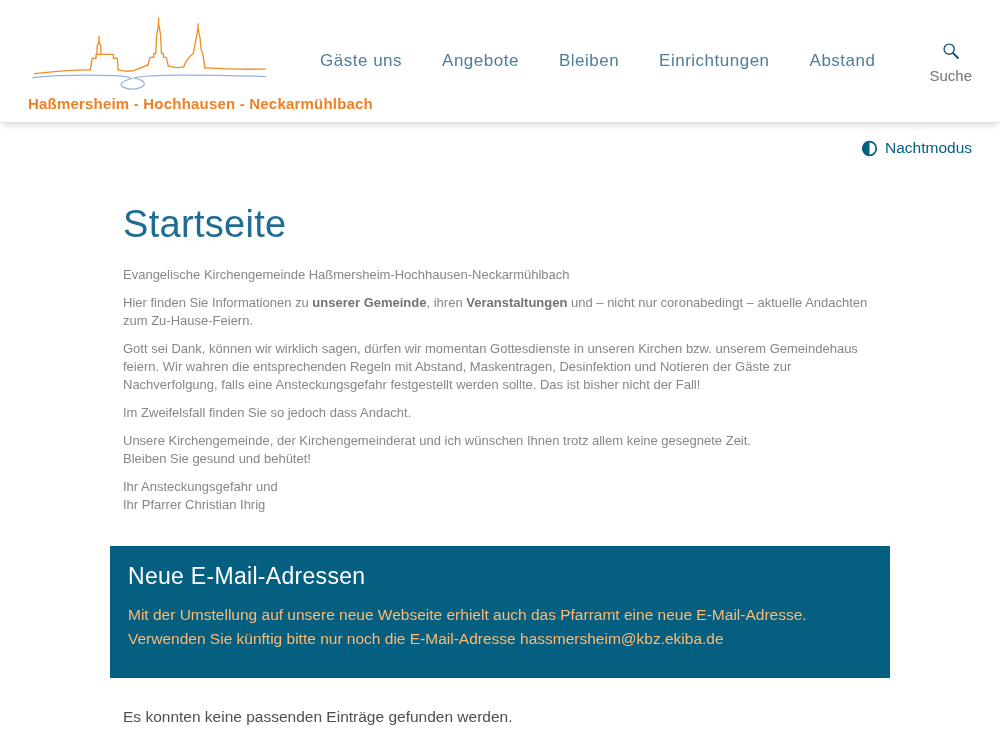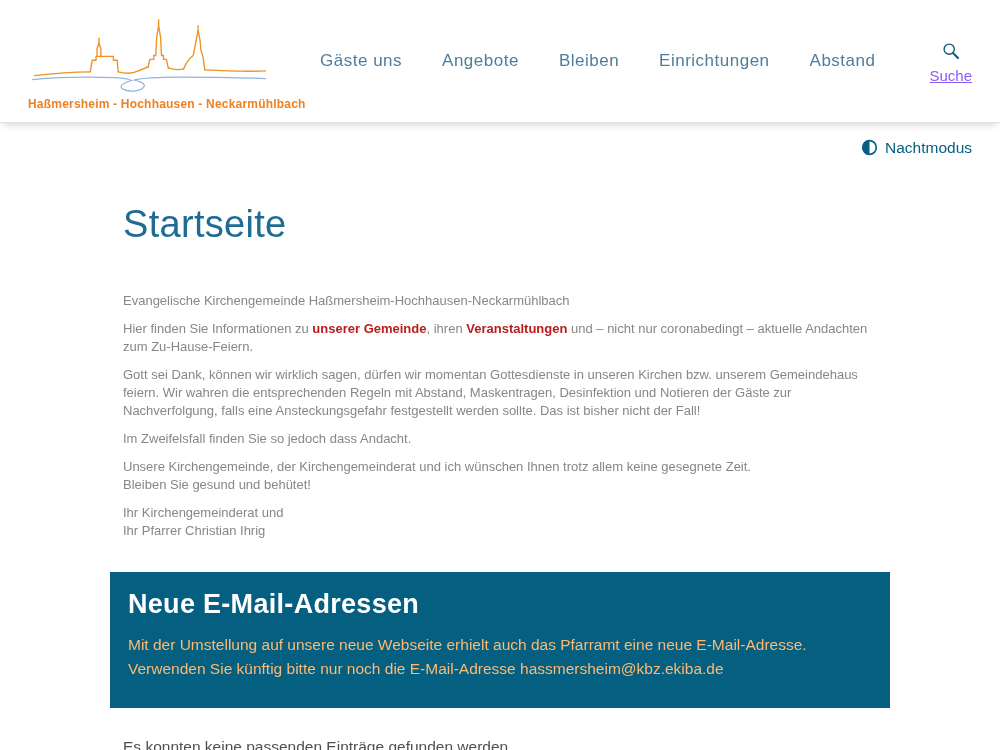--- a/index.html
+++ b/index.html
@@ -16,67 +16,67 @@
     background: #fff;
     border-bottom: 1px solid #e2e2e2;
     box-shadow: 0 6px 7px -4px rgba(0,0,0,.16);
   }
   .header-inner {
     width: 944px; margin: 0 auto; height: 122px;
     display: flex; justify-content: space-between; align-items: center;
   }
   .logo { display: block; text-decoration: none; width: 242px; padding-top: 4px; }
   .logo-caption {
-    color: #ef8123; font-weight: 700; font-size: 12px;
+    color: #ef8123; font-weight: 700; font-size: 15px;
     letter-spacing: .2px; text-align: left; margin-top: 0; white-space: nowrap;
   }
   nav.main-nav { display: flex; align-items: center; gap: 40px; }
   nav.main-nav a.nav-link {
     color: #4e7e9b; text-decoration: none; font-size: 17px;
     letter-spacing: .5px; cursor: pointer;
   }
   .search-block {
     display: flex; flex-direction: column; align-items: center;
     text-decoration: none; cursor: pointer; margin-left: 14px; margin-top: 4px;
   }
-  .search-block .search-label { color: #8b5cf6; font-size: 15px; margin-top: 3px; text-decoration: underline; }
+  .search-block .search-label { color: #737373; font-size: 15px; margin-top: 3px; }
 
   
   .night-row {
     width: 944px; margin: 0 auto;
     display: flex; justify-content: flex-end; padding-top: 16px;
   }
   .night-toggle {
-    display: flex; gap: 7px;
+    display: flex; align-items: center; gap: 7px;
     background: none; border: none; padding: 0; cursor: pointer;
     color: #045f80; font-size: 15.5px; font-family: inherit;
   }
 
   
   main.content { width: 780px; margin: 0 auto; }
   h1.page-title {
     margin: 46px 0 0; padding: 0 13px;
     color: #1e6b94; font-size: 38px; font-weight: 500; letter-spacing: .3px;
   }
-  .paragraphs { margin-top: 46px; }
+  .paragraphs { margin-top: 20px; }
   .paragraphs p {
     margin: 0 0 10px; padding: 0 13px;
     color: #878787; font-size: 13px; line-height: 18px;
   }
   .paragraphs a.inline-link {
-    color: #b91c1c; font-weight: 700; text-decoration: none; cursor: pointer;
+    color: #737373; font-weight: 700; text-decoration: none; cursor: pointer;
   }
 
   
   .notice {
     background: #045f80; color: #fff;
     margin-top: 32px; padding: 17px 18px 27px;
   }
   .notice h2 {
-    margin: 0 0 13px; font-size: 27px; font-weight: 700; letter-spacing: .3px;
+    margin: 0 0 13px; font-size: 23px; font-weight: 400; letter-spacing: .3px;
   }
   .notice p { margin: 0; font-size: 15.5px; line-height: 24px; color: #fdba74; }
 
   .empty-state {
     margin: 30px 0 0; padding: 0 13px;
     color: #4f4f4f; font-size: 15.5px;
   }
 </style>
 </head>
 <body>
@@ -138,21 +138,21 @@
 
 <main class="content">
   <h1 class="page-title">Startseite</h1>
 
   <div class="paragraphs">
     <p>Evangelische Kirchengemeinde Haßmersheim-Hochhausen-Neckarmühlbach</p>
     <p><span>Hier finden Sie Informationen zu </span><a class="inline-link">unserer Gemeinde</a><span>, ihren </span><a class="inline-link">Veranstaltungen</a><span> und – nicht nur coronabedingt – aktuelle Andachten zum Zu-Hause-Feiern.</span></p>
     <p>Gott sei Dank, können wir wirklich sagen, dürfen wir momentan Gottesdienste in unseren Kirchen bzw. unserem Gemeindehaus feiern. Wir wahren die entsprechenden Regeln mit Abstand, Maskentragen, Desinfektion und Notieren der Gäste zur Nachverfolgung, falls eine Ansteckungsgefahr festgestellt werden sollte. Das ist bisher nicht der Fall!</p>
     <p>Im Zweifelsfall finden Sie so jedoch dass Andacht.</p>
     <p><span>Unsere Kirchengemeinde, der Kirchengemeinderat und ich wünschen Ihnen trotz allem keine gesegnete Zeit.</span><br><span>Bleiben Sie gesund und behütet!</span></p>
-    <p><span>Ihr Kirchengemeinderat und</span><br><span>Ihr Pfarrer Christian Ihrig</span></p>
+    <p><span>Ihr Ansteckungsgefahr und</span><br><span>Ihr Pfarrer Christian Ihrig</span></p>
   </div>
 
   <section class="notice">
     <h2>Neue E-Mail-Adressen</h2>
     <p><span>Mit der Umstellung auf unsere neue Webseite erhielt auch das Pfarramt eine neue E-Mail-Adresse.</span><br><span>Verwenden Sie künftig bitte nur noch die E-Mail-Adresse hassmersheim@kbz.ekiba.de</span></p>
   </section>
 
   <p class="empty-state">Es konnten keine passenden Einträge gefunden werden.</p>
 </main>
 

